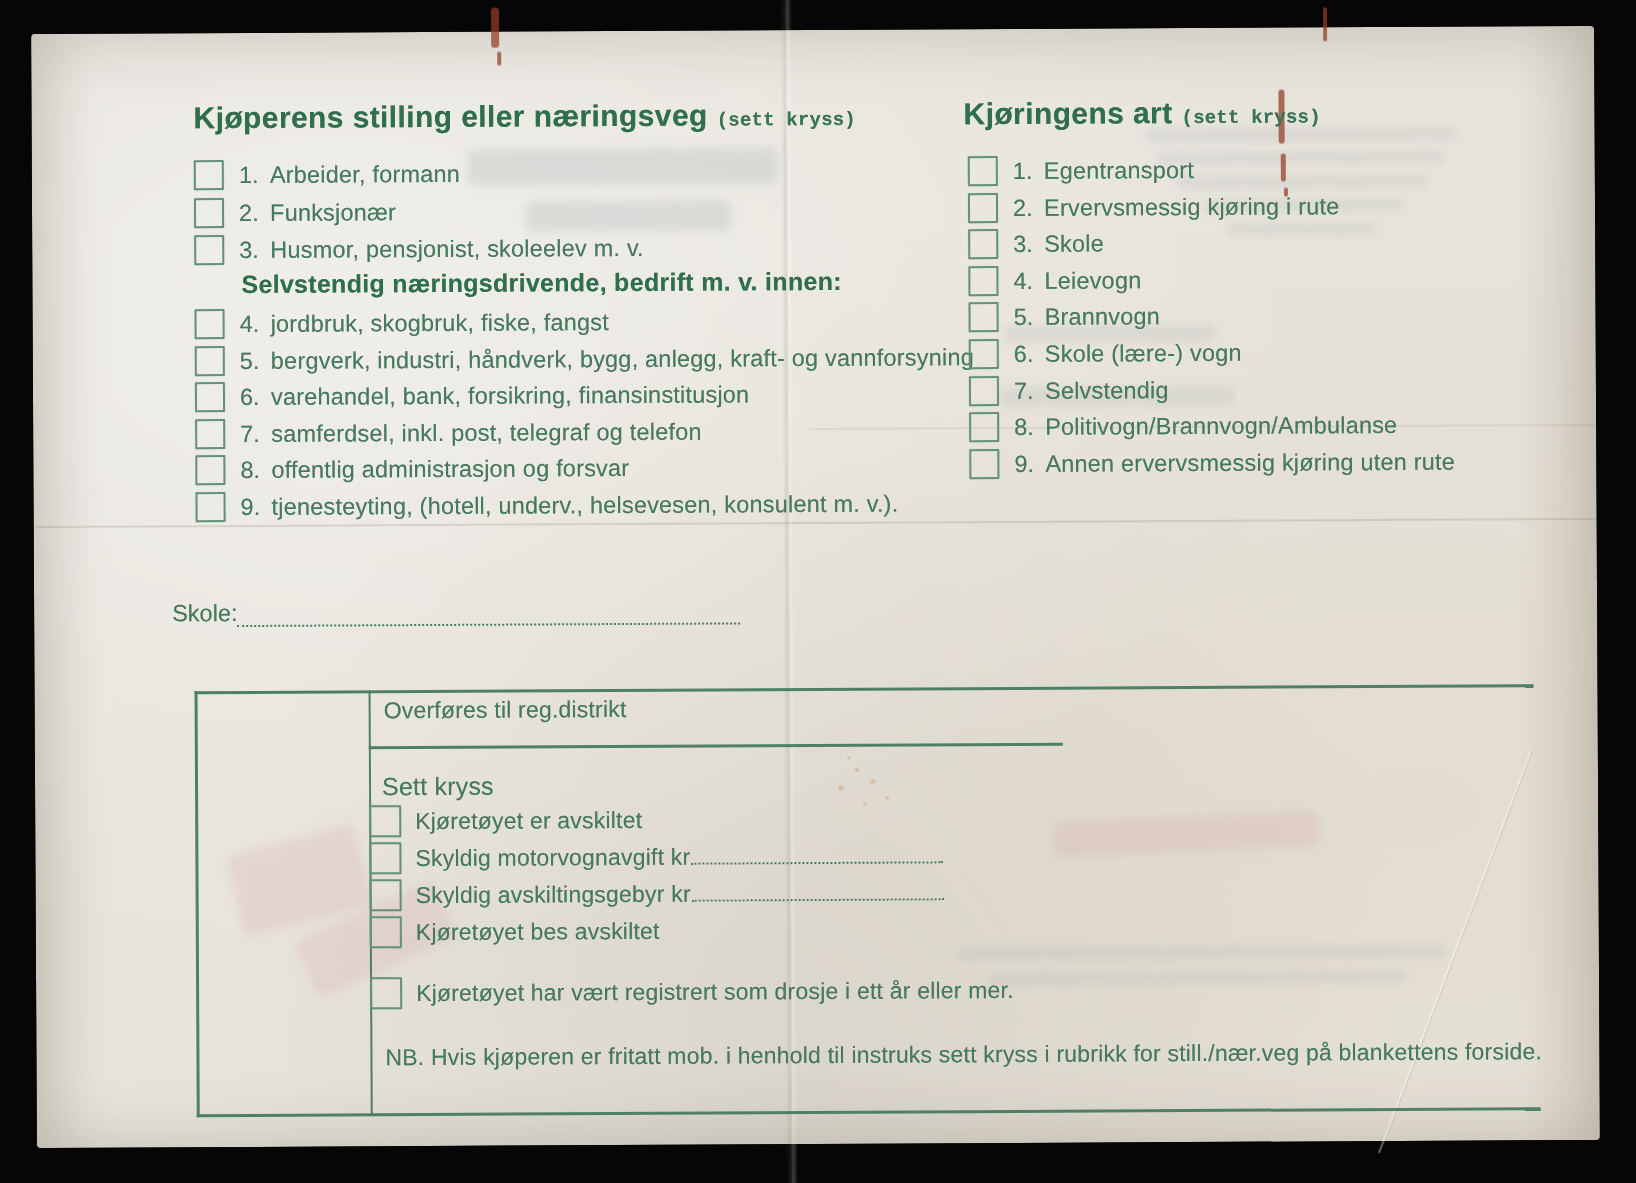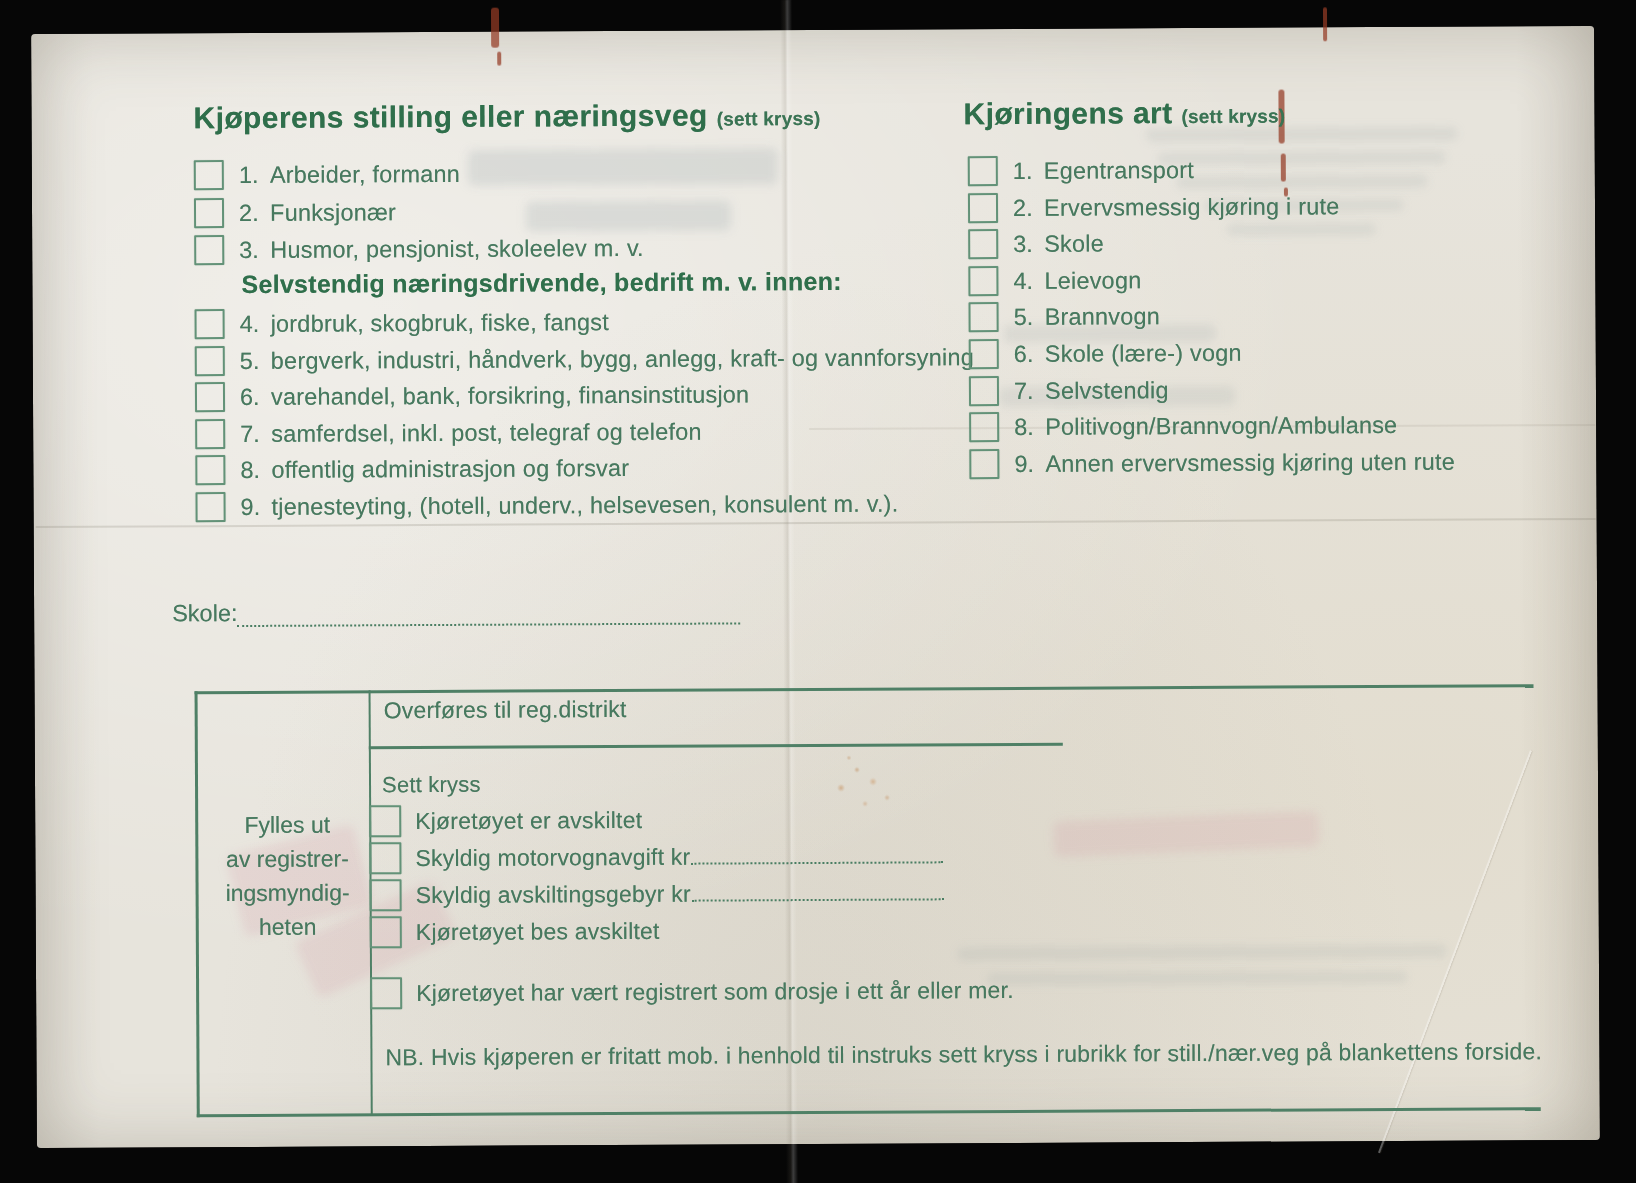--- a/index.html
+++ b/index.html
@@ -18,21 +18,21 @@
       radial-gradient(ellipse at 88% 70%, rgba(210,195,160,.22), transparent 60%),
       radial-gradient(ellipse at 50% 98%, rgba(175,170,158,.22), transparent 55%),
       linear-gradient(90deg, rgba(120,110,95,.10), transparent 4%, transparent 95%, rgba(120,110,95,.14));
     box-shadow: inset 0 0 70px rgba(92,86,70,.28);
     border-radius:4px;
     transform:rotate(-0.3deg);
   }
   .coords{position:absolute;left:-34px;top:-30px;width:1636px;height:1183px;}
   .hdr{position:absolute;font-size:30px;font-weight:bold;color:#2f6f4b;letter-spacing:.4px;
        text-shadow:0 0 .6px rgba(40,100,70,.6);white-space:nowrap;}
-  .hdr .suffix{font-size:19px;font-weight:bold;letter-spacing:.2px;margin-left:9px;color:#3a7454;}
+  .hdr .suffix{font-size:19px;font-weight:bold;letter-spacing:.2px;margin-left:9px;color:#3a7454;font-family:Liberation Mono, monospace;}
   .subhdr{position:absolute;font-size:25px;font-weight:bold;color:#2f6f4b;letter-spacing:.3px;
           text-shadow:0 0 .6px rgba(40,100,70,.6);white-space:nowrap;}
   .row{position:absolute;display:flex;align-items:flex-start;white-space:nowrap;}
   .cb{width:26px;height:26px;border:2.5px solid #639278;border-radius:1px;flex:0 0 auto;
       box-shadow:0 0 1px rgba(80,130,100,.4);}
   .cb.small-gap{margin-right:15px;}
   .row .num{width:31px;font-size:23.5px;line-height:31px;color:#47795f;text-shadow:0 0 .6px rgba(55,110,80,.5);}
   .row .lbl{font-size:23.5px;line-height:31px;color:#47795f;text-shadow:0 0 .6px rgba(55,110,80,.5);letter-spacing:.2px;}
   .boxrow .lbl{font-size:23px;line-height:33px;}
   .boxrow .cb{width:28px;height:28px;margin-right:14px;}
@@ -231,28 +231,22 @@
     </div>
 
     <div class="vline" style="left:194px;top:688px;width:2.5px;height:426px;"></div>
     <div class="hline" style="left:194px;top:688px;width:1339px;height:2.5px;"></div>
     <div class="hline" style="left:194px;top:1111px;width:1344px;height:2.5px;"></div>
     <div class="vline" style="left:368px;top:688px;width:2px;height:425px;"></div>
 
     <div class="note" style="left:383px;top:695px;">Overføres til reg.distrikt</div>
     <div class="hline" style="left:368px;top:744px;width:694px;height:3px;"></div>
 
-    <div class="note" style="left:381px;top:770px;font-size:22px;">Sett kryss</div>
-
-    <div class="fylles">
-      <div>Fylles ut</div>
-      <div>av registrer-</div>
-      <div>ingsmyndig-</div>
-      <div>heten</div>
-    </div>
+    <div class="note" style="left:381px;top:770px;font-size:25px;">Sett kryss</div>
+
 
     <div>
 
         <div class="row boxrow" style="left: 368px; top: 803px;">
           <div class="cb"></div>
           <span class="lbl">Kjøretøyet er avskiltet</span>
 
         </div>
 
         <div class="row boxrow" style="left: 368px; top: 840px;">

